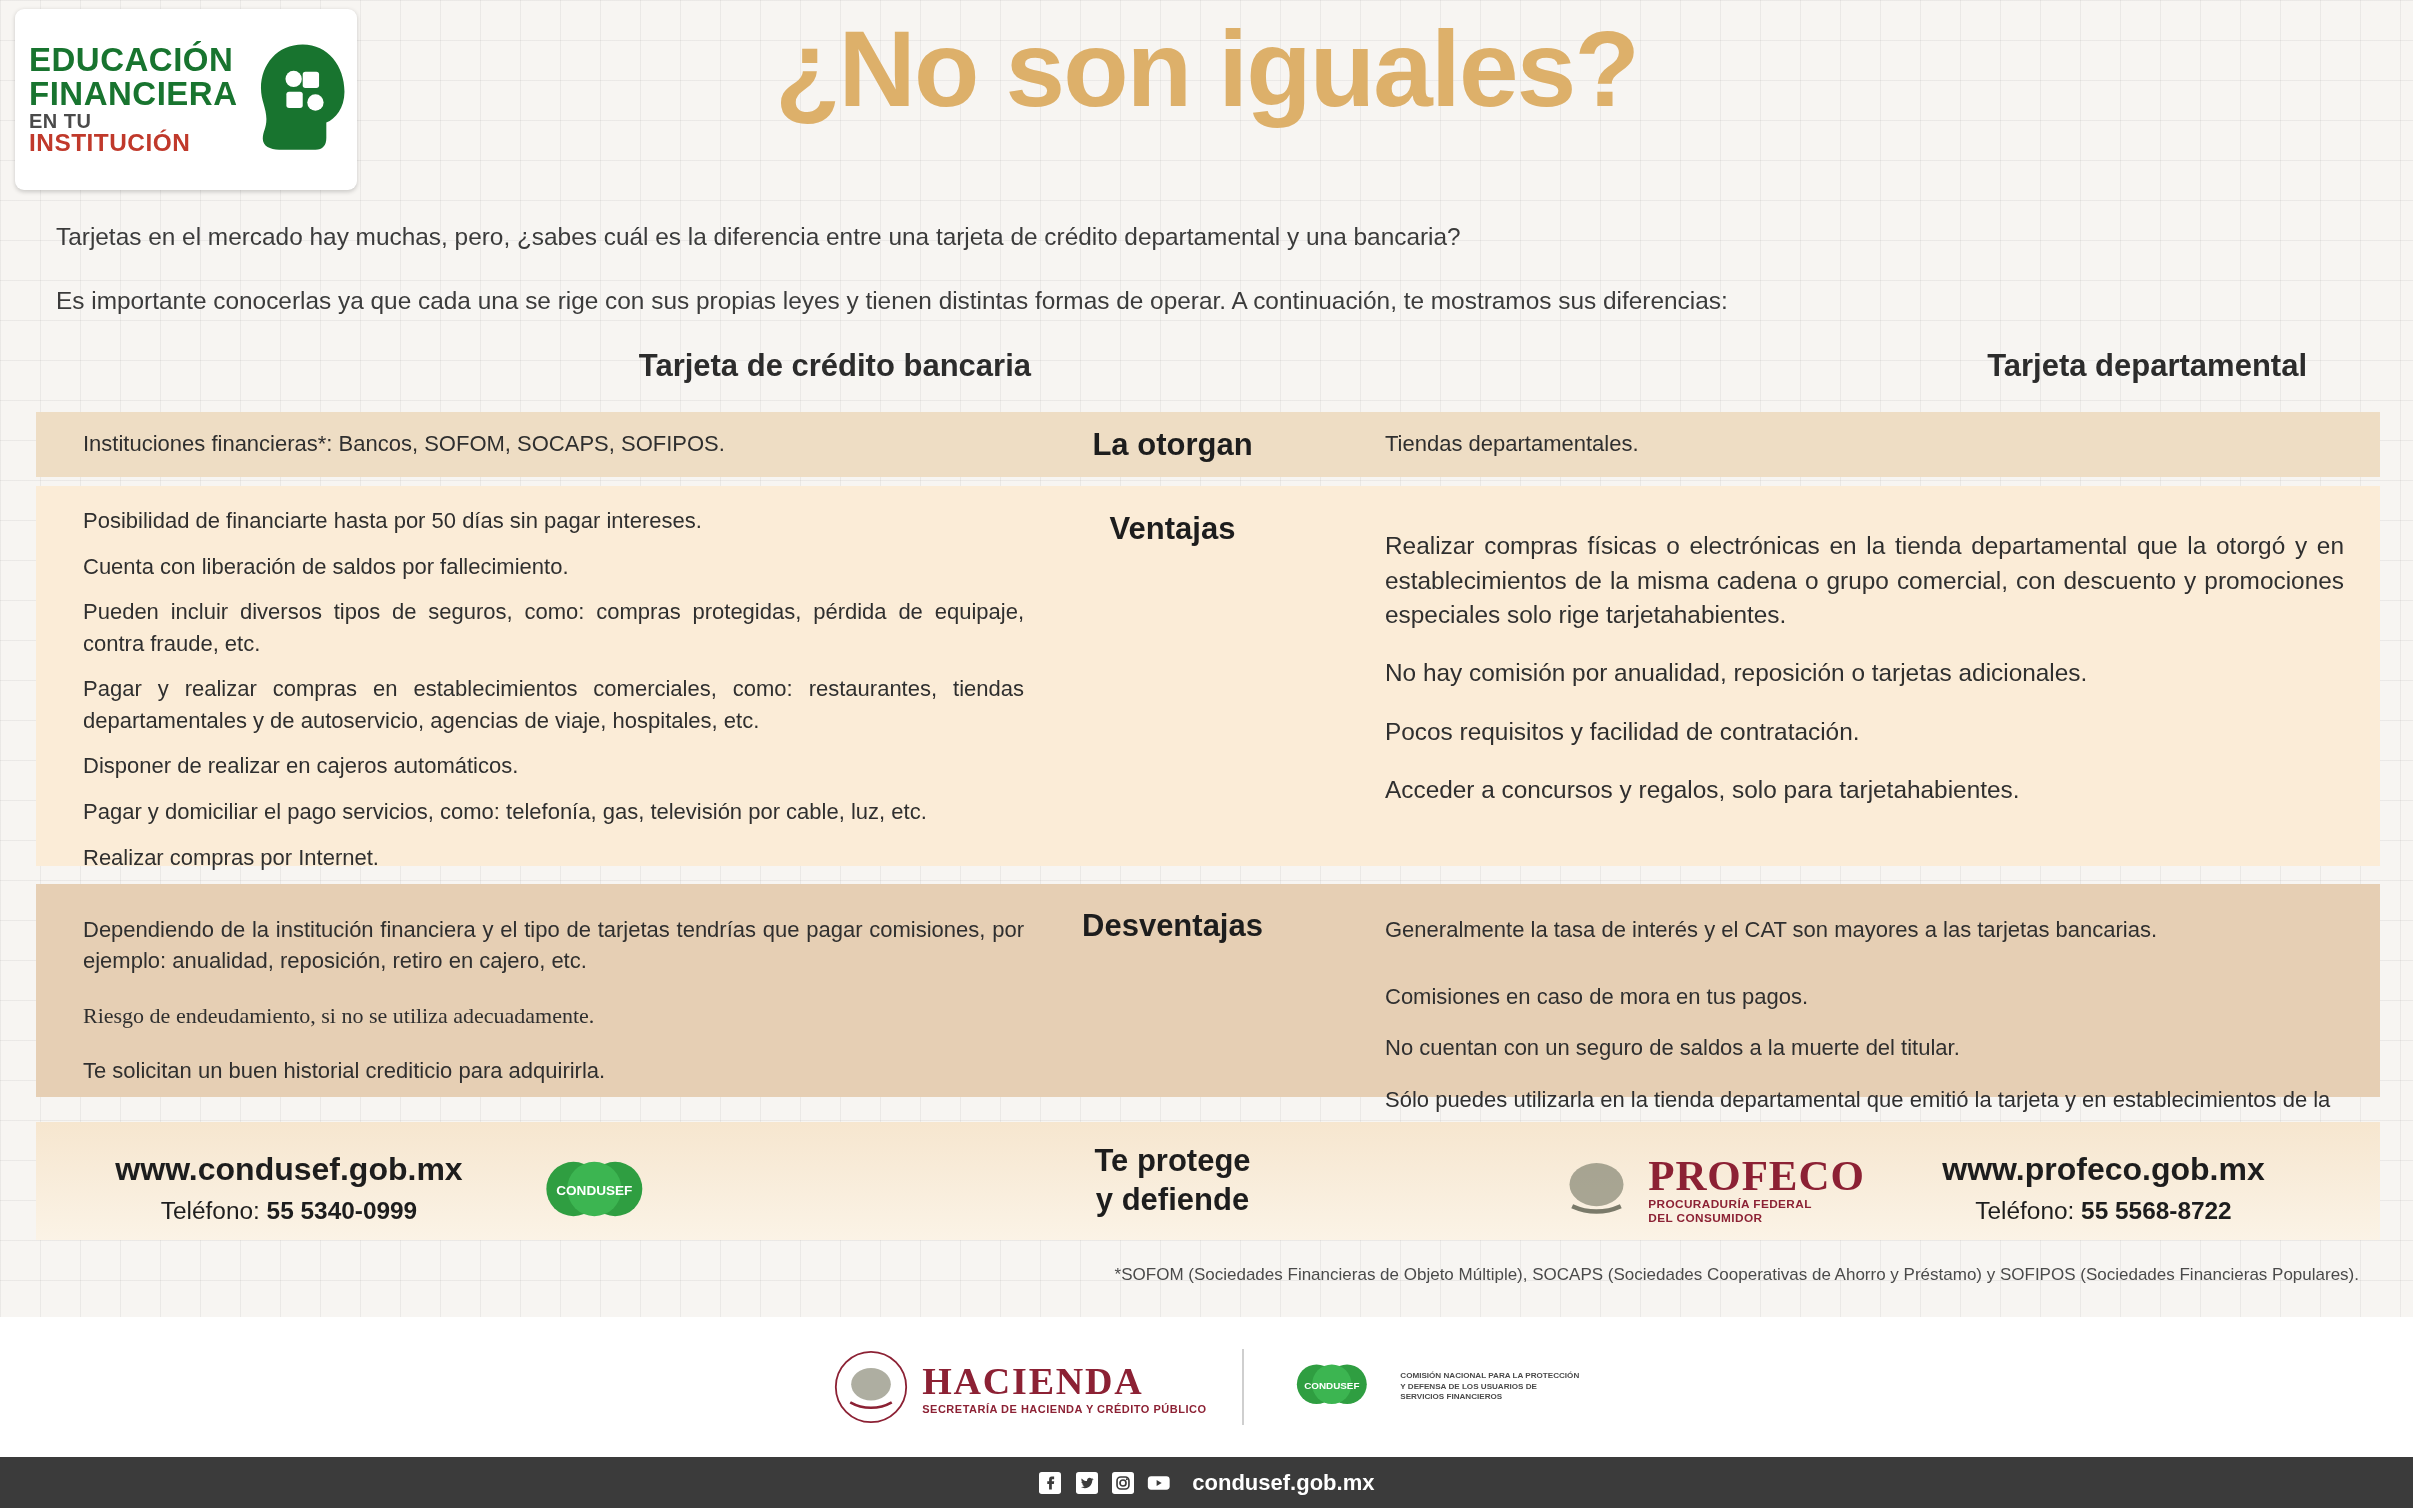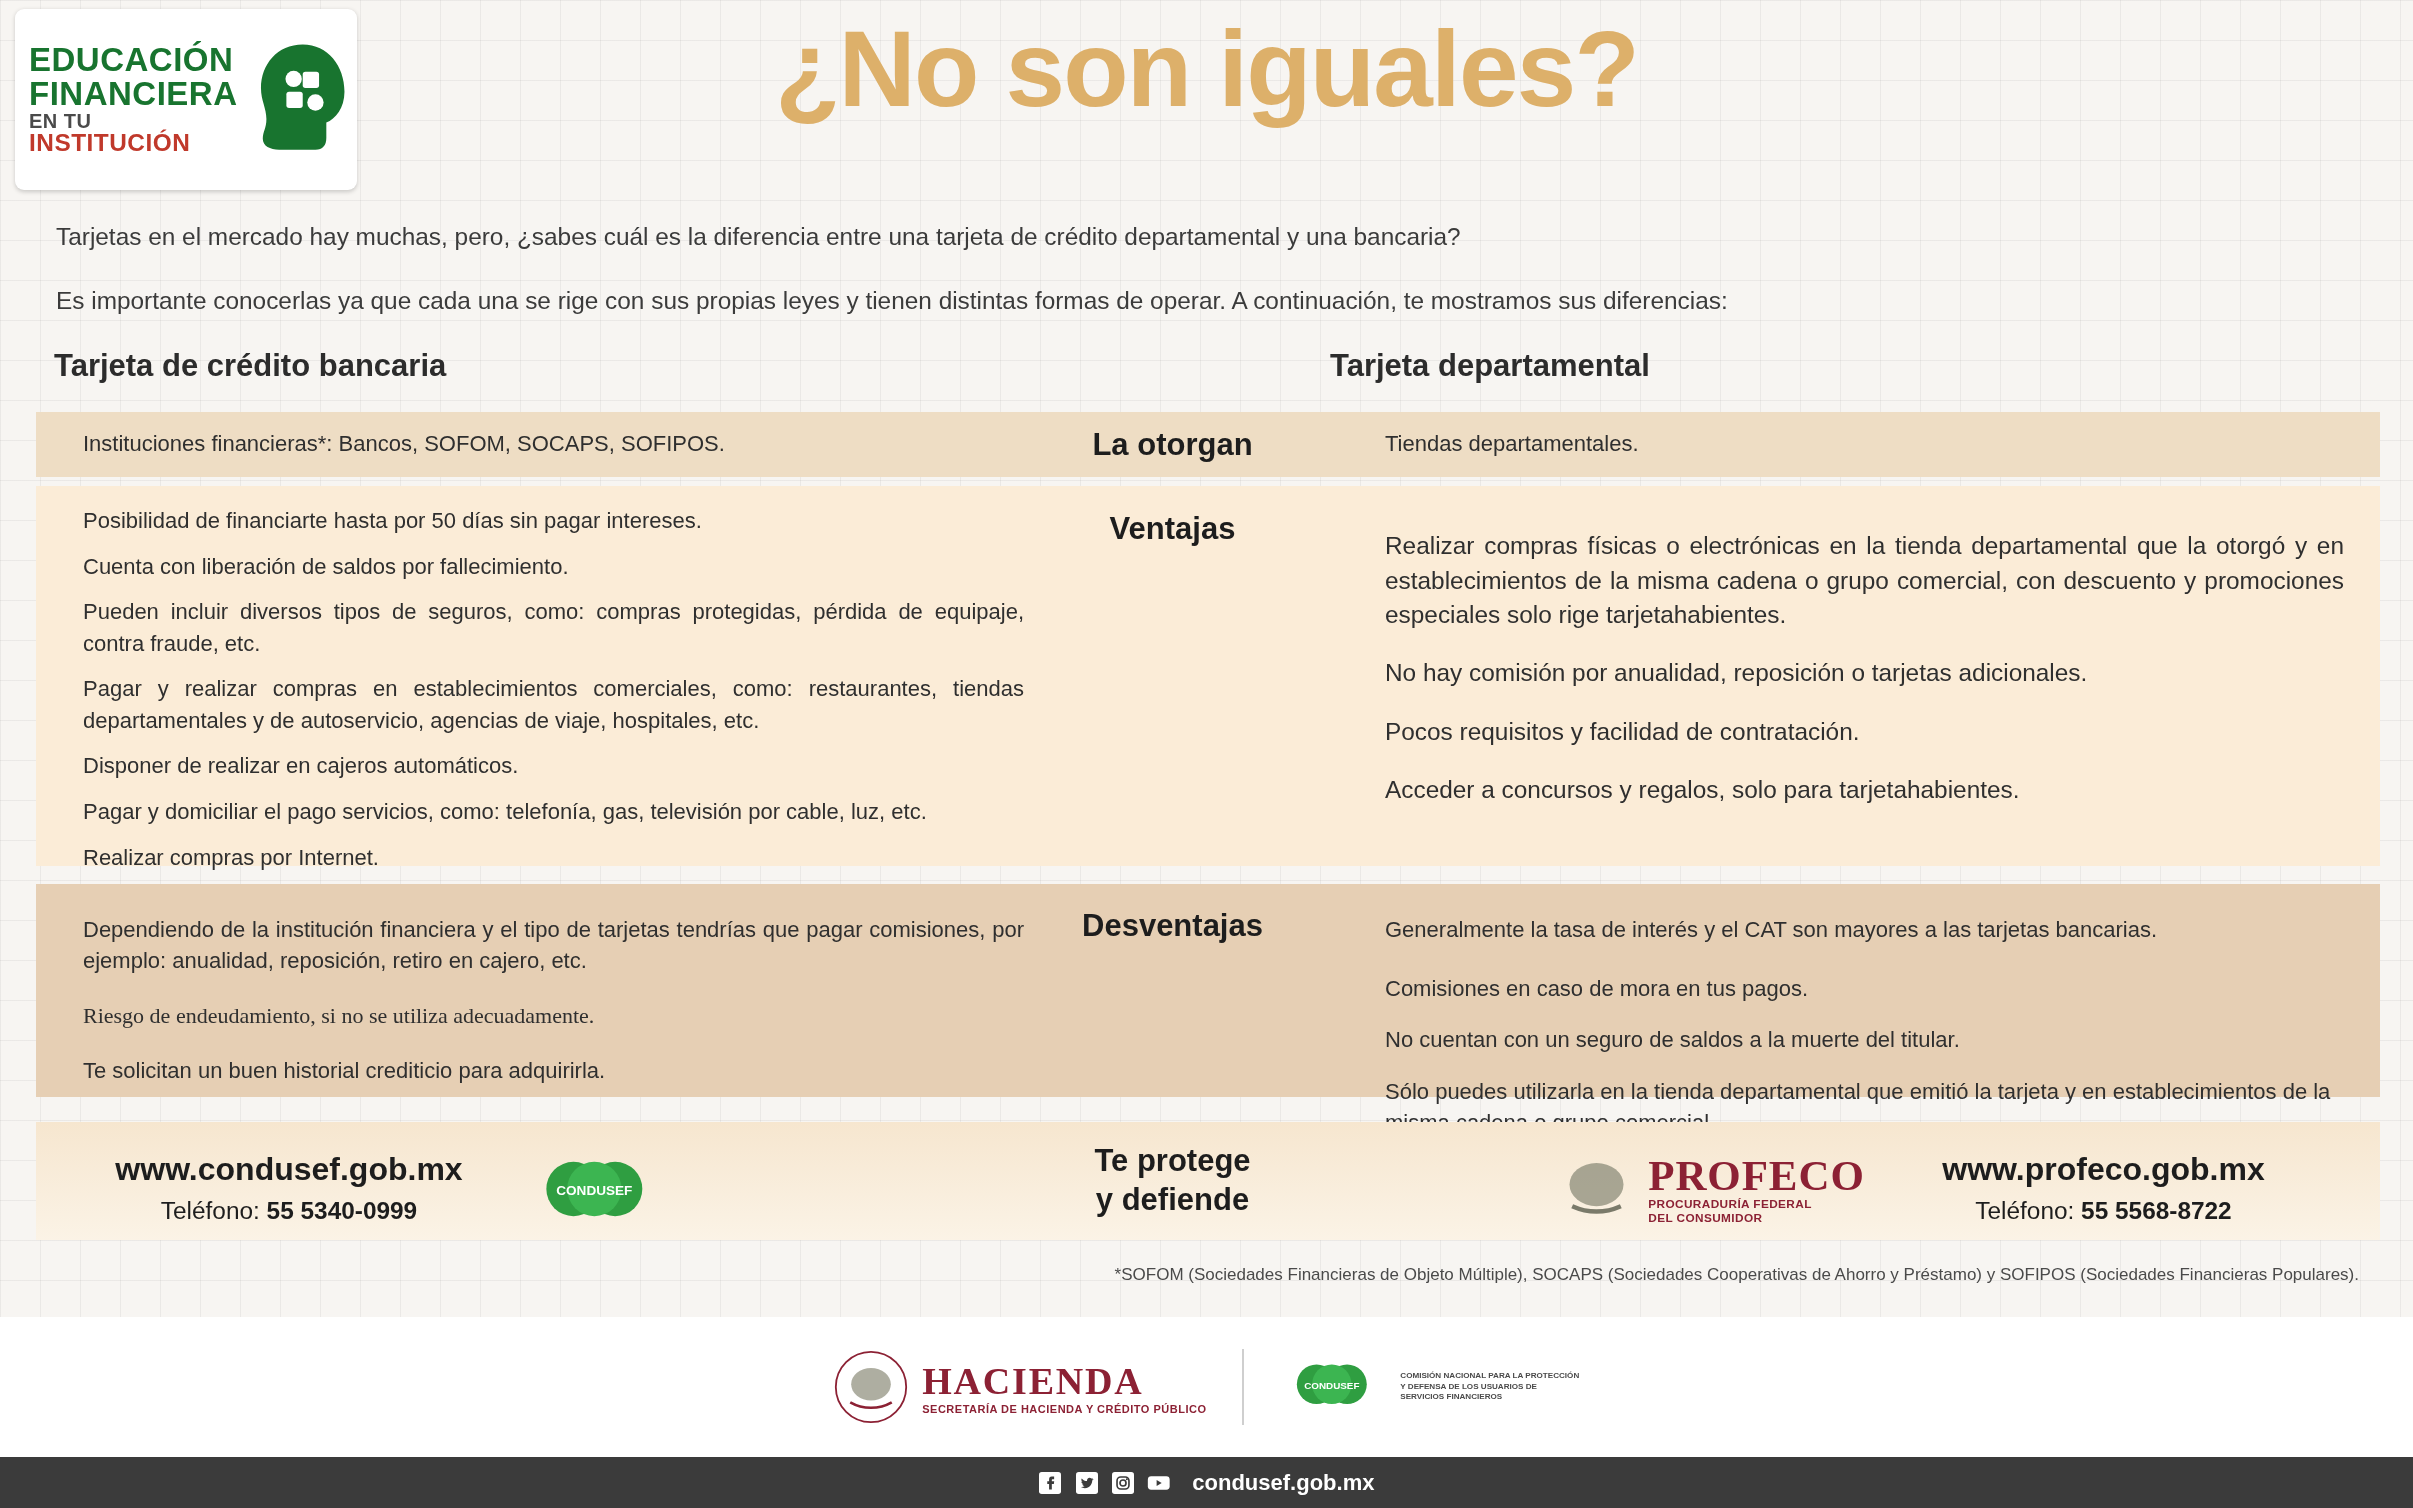--- a/index.html
+++ b/index.html
@@ -38,21 +38,21 @@
     letter-spacing:-1.8px;
   }
   
   .intro{
     position:absolute;left:56px;top:217px;width:2299px;
     font-size:24.4px;color:#3b3b3b;line-height:1.6;
   }
   .intro p{margin:0 0 25px 0;}
   
   .colhead{
-    position:absolute;top:348px;font-size:31px;font-weight:bold;color:#2c2c2c;text-align:left;
+    position:absolute;top:348px;font-size:31px;font-weight:bold;color:#2c2c2c;text-align:right;
   }
   .colhead.left{left:54px;width:977px;}
   .colhead.right{left:1330px;width:977px;}
   
   .band{position:absolute;left:36px;width:2344px;box-sizing:border-box;}
   .band-1{top:412px;height:65px;background:#eeddc4;}
   .band-2{top:486px;height:380px;background:#fbecd7;}
   .band-3{top:884px;height:213px;background:#e6cfb4;}
   .band-4{top:1122px;height:118px;background:linear-gradient(to bottom,#f6e6cf,#fbf3e6);}
   .mid-label{
@@ -159,21 +159,21 @@
   </div>
 
   <div class="band band-3"></div>
   <div class="mid-label" style="top:908px;">Desventajas</div>
   <div class="cell c-left" style="top:914px;">
     <p style="margin-bottom:23.5px;">Dependiendo de la institución financiera y el tipo de tarjetas tendrías que pagar comisiones, por ejemplo: anualidad, reposición, retiro en cajero, etc.</p>
     <p style="text-align:left;margin-bottom:23.5px;font-family:Liberation Serif, serif;">Riesgo de endeudamiento, si no se utiliza adecuadamente.</p>
     <p style="text-align:left;">Te solicitan un buen historial crediticio para adquirirla.</p>
   </div>
   <div class="cell c-right" style="top:914px;">
-    <p style="text-align:left;margin-bottom:28px;">Generalmente la tasa de interés y el CAT son mayores a las tarjetas bancarias.</p>
+    <p style="text-align:left;margin-bottom:36px;">Generalmente la tasa de interés y el CAT son mayores a las tarjetas bancarias.</p>
     <p style="text-align:left;margin-bottom:20px;">Comisiones en caso de mora en tus pagos.</p>
     <p style="text-align:left;margin-bottom:20px;">No cuentan con un seguro de saldos a la muerte del titular.</p>
     <p style="text-align:left;">Sólo puedes utilizarla en la tienda departamental que emitió la tarjeta y en establecimientos de la misma cadena o grupo comercial.</p>
   </div>
 
   <div class="band band-4"></div>
 
   <div class="foot-item" style="left:90px;top:1151px;width:398px;">
     <div class="foot-url">www.condusef.gob.mx</div>
     <div class="foot-tel"><span>Teléfono: </span><b>55 5340-0999</b></div>

